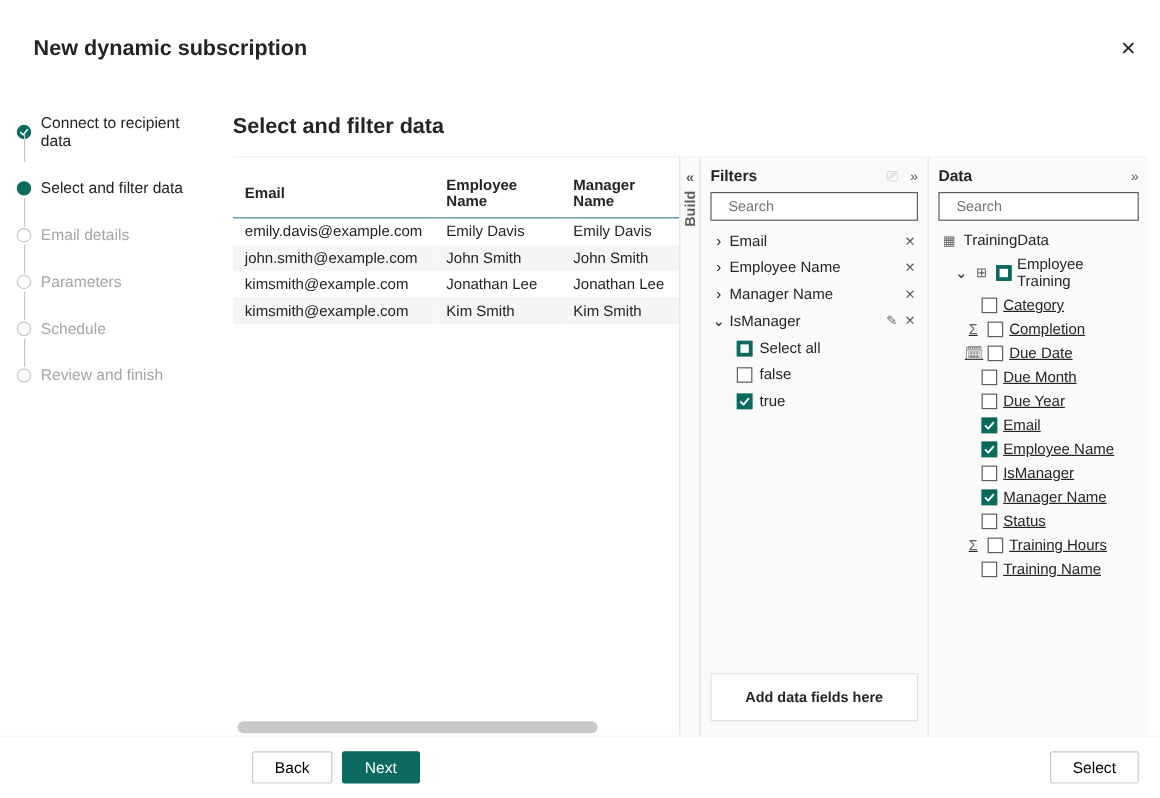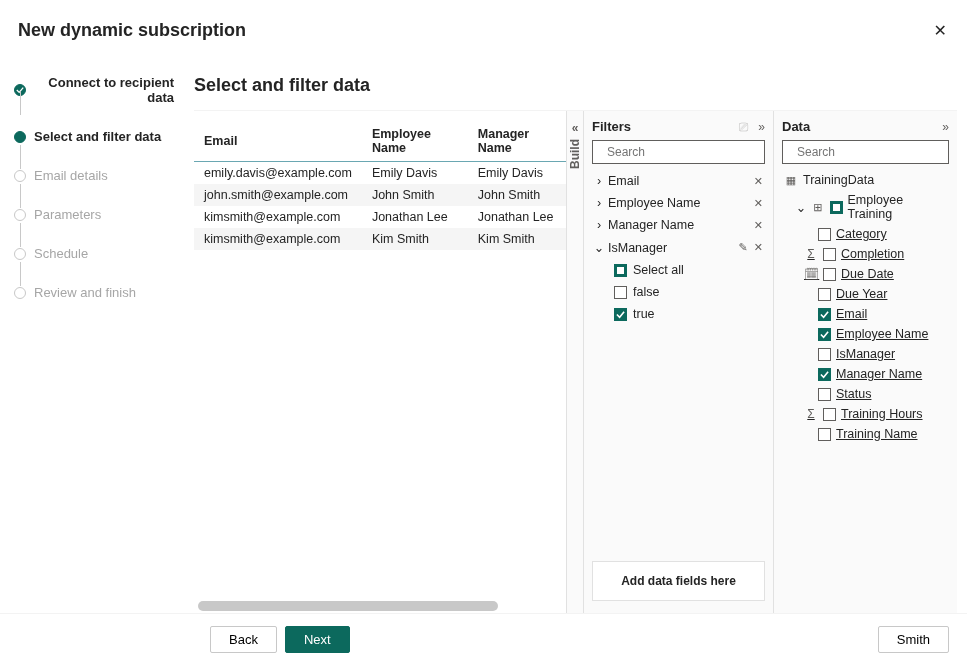--- a/index.html
+++ b/index.html
@@ -1,32 +1,32 @@
 <!DOCTYPE html>
 <html><head>
 <meta charset="utf-8">
 <style>
 * { box-sizing: border-box; }
 body { margin: 0; font-family: "Segoe UI", sans-serif; font-size: 13px; color: #242424; background: #fff; }
 .dialog { width: 967px; height: 665px; display: flex; flex-direction: column; }
 .header { display: flex; align-items: center; justify-content: space-between; padding: 14px 20px 6px 12px; }
-.header h1 { font-size: 18px; font-weight: 600; margin: 6px; text-align: right; }
+.header h1 { font-size: 18px; font-weight: 600; margin: 16px; text-align: right; }
 .close-icon { font-size: 16px; cursor: pointer; }
 .body { flex: 1; display: flex; overflow: hidden; }
 .stepper { width: 184px; padding: 22px 10px 10px 14px; }
 .step { display: flex; align-items: center; gap: 8px; margin-bottom: 24px; position: relative; }
 .step::after { content: ""; position: absolute; left: 6px; top: 16px; width: 1px; height: 24px; background: #c8c8c8; }
 .step:last-child::after { display: none; }
 .step-dot { width: 12px; height: 12px; border-radius: 50%; border: 1px solid #c8c8c8; background: #fff; flex-shrink: 0; display: flex; align-items: center; justify-content: center; }
 .step.done .step-dot { background: #0c695d; border-color: #0c695d; }
 .step.done .step-dot svg { display: block; }
 .step-dot svg { display: none; width: 8px; height: 8px; }
 .step.active .step-dot { background: #0c695d; border-color: #0c695d; }
 .step-label { font-size: 13px; color: #a6a6a6; }
-.step.done .step-label, .step.active .step-label { color: #242424; font-weight: 700; text-align: right; }
+.step.done .step-label, .step.active .step-label { color: #242424; font-weight: 400; }
 .content { flex: 1; padding: 22px 10px 0 10px; display: flex; flex-direction: column; overflow: hidden; }
 .content h2 { font-size: 18px; font-weight: 600; margin: 0 0 14px 0; }
 .desc { font-size: 13px; max-width: 460px; margin: 0 0 4px 0; line-height: 1.3; }
 .desc ul { margin: 4px 0 14px 30px; padding: 0; }
 .desc ul li { margin: 0; }
 .panels { flex: 1; display: flex; min-height: 0; border-top: 1px solid #f3f3f3; }
 .table-panel { flex: 1; overflow: auto; position: relative; padding: 8px 0 0 0; }
 table { width: 100%; border-collapse: collapse; font-size: 12.5px; }
 th { text-align: left; font-weight: 600; padding: 8px 10px 6px 10px; border-bottom: 1px solid #6aa7b2; }
 td { padding: 4px 10px; }
@@ -261,20 +261,24 @@
                 <span class="cb"></span>
                 <span>Completion</span>
               </div>
             <div class="tree-row tree-lvl3 with-sig">
                 <span class="sig">🗓</span>
                 <span class="cb"></span>
                 <span>Due Date</span>
               </div>
             <div class="tree-row tree-lvl3">
                 <span class="cb"></span>
+                <span>Due Month</span>
+              </div>
+            <div class="tree-row tree-lvl3">
+                <span class="cb"></span>
                 <span>Due Year</span>
               </div>
             <div class="tree-row tree-lvl3">
                 <span class="cb chk">
                   <svg viewBox="0 0 10 10">
                     <path d="M1 5 L4 8 L9 2" stroke="#fff" stroke-width="1.8" fill="none"></path>
                   </svg>
                 </span>
                 <span>Email</span>
               </div>
@@ -315,15 +319,15 @@
         </div>
       </div>
     </div>
   </div>
 
   <div class="footer">
     <div class="left">
       <button class="btn">Back</button>
       <button class="btn primary">Next</button>
     </div>
-    <button class="btn">Smith</button>
+    <button class="btn">Select</button>
   </div>
 </div>
 
 </body></html>

